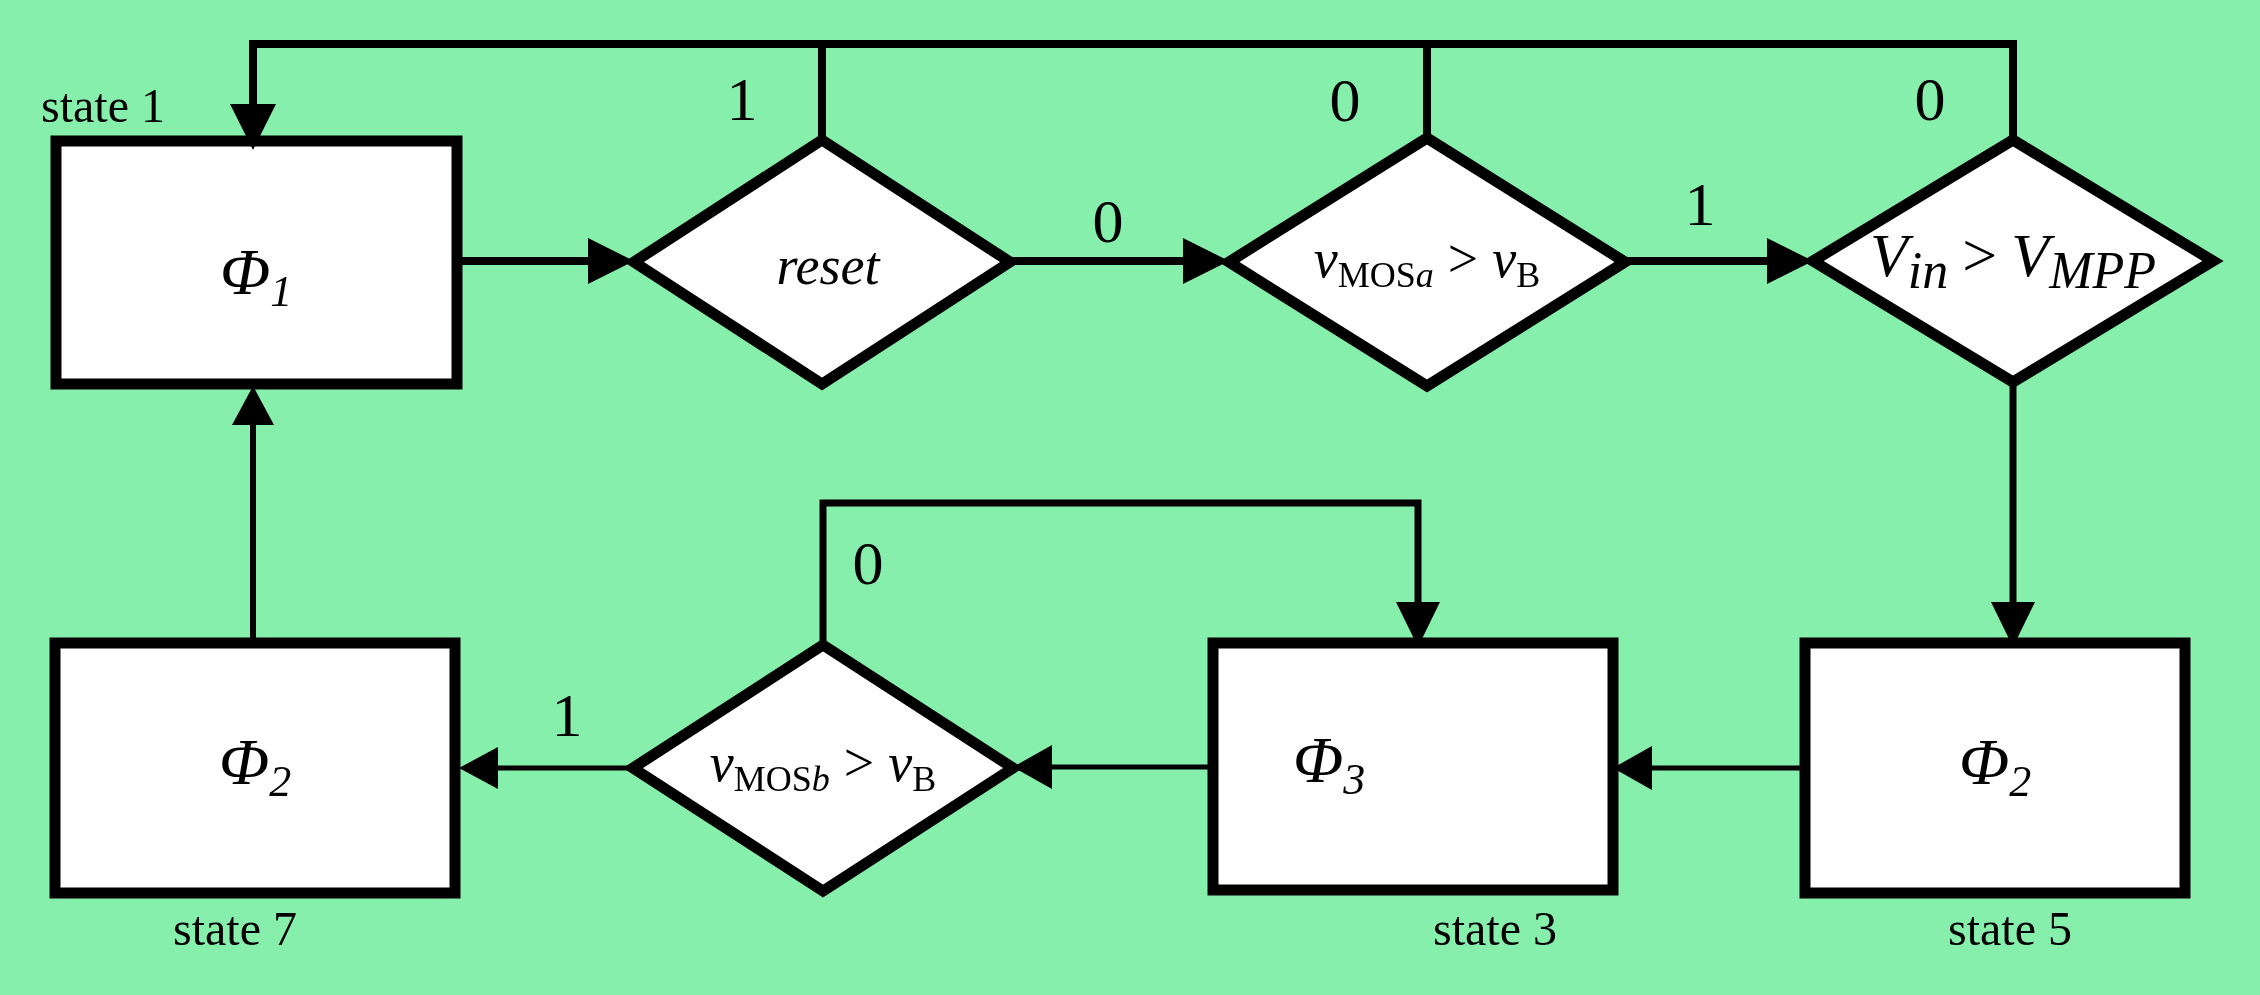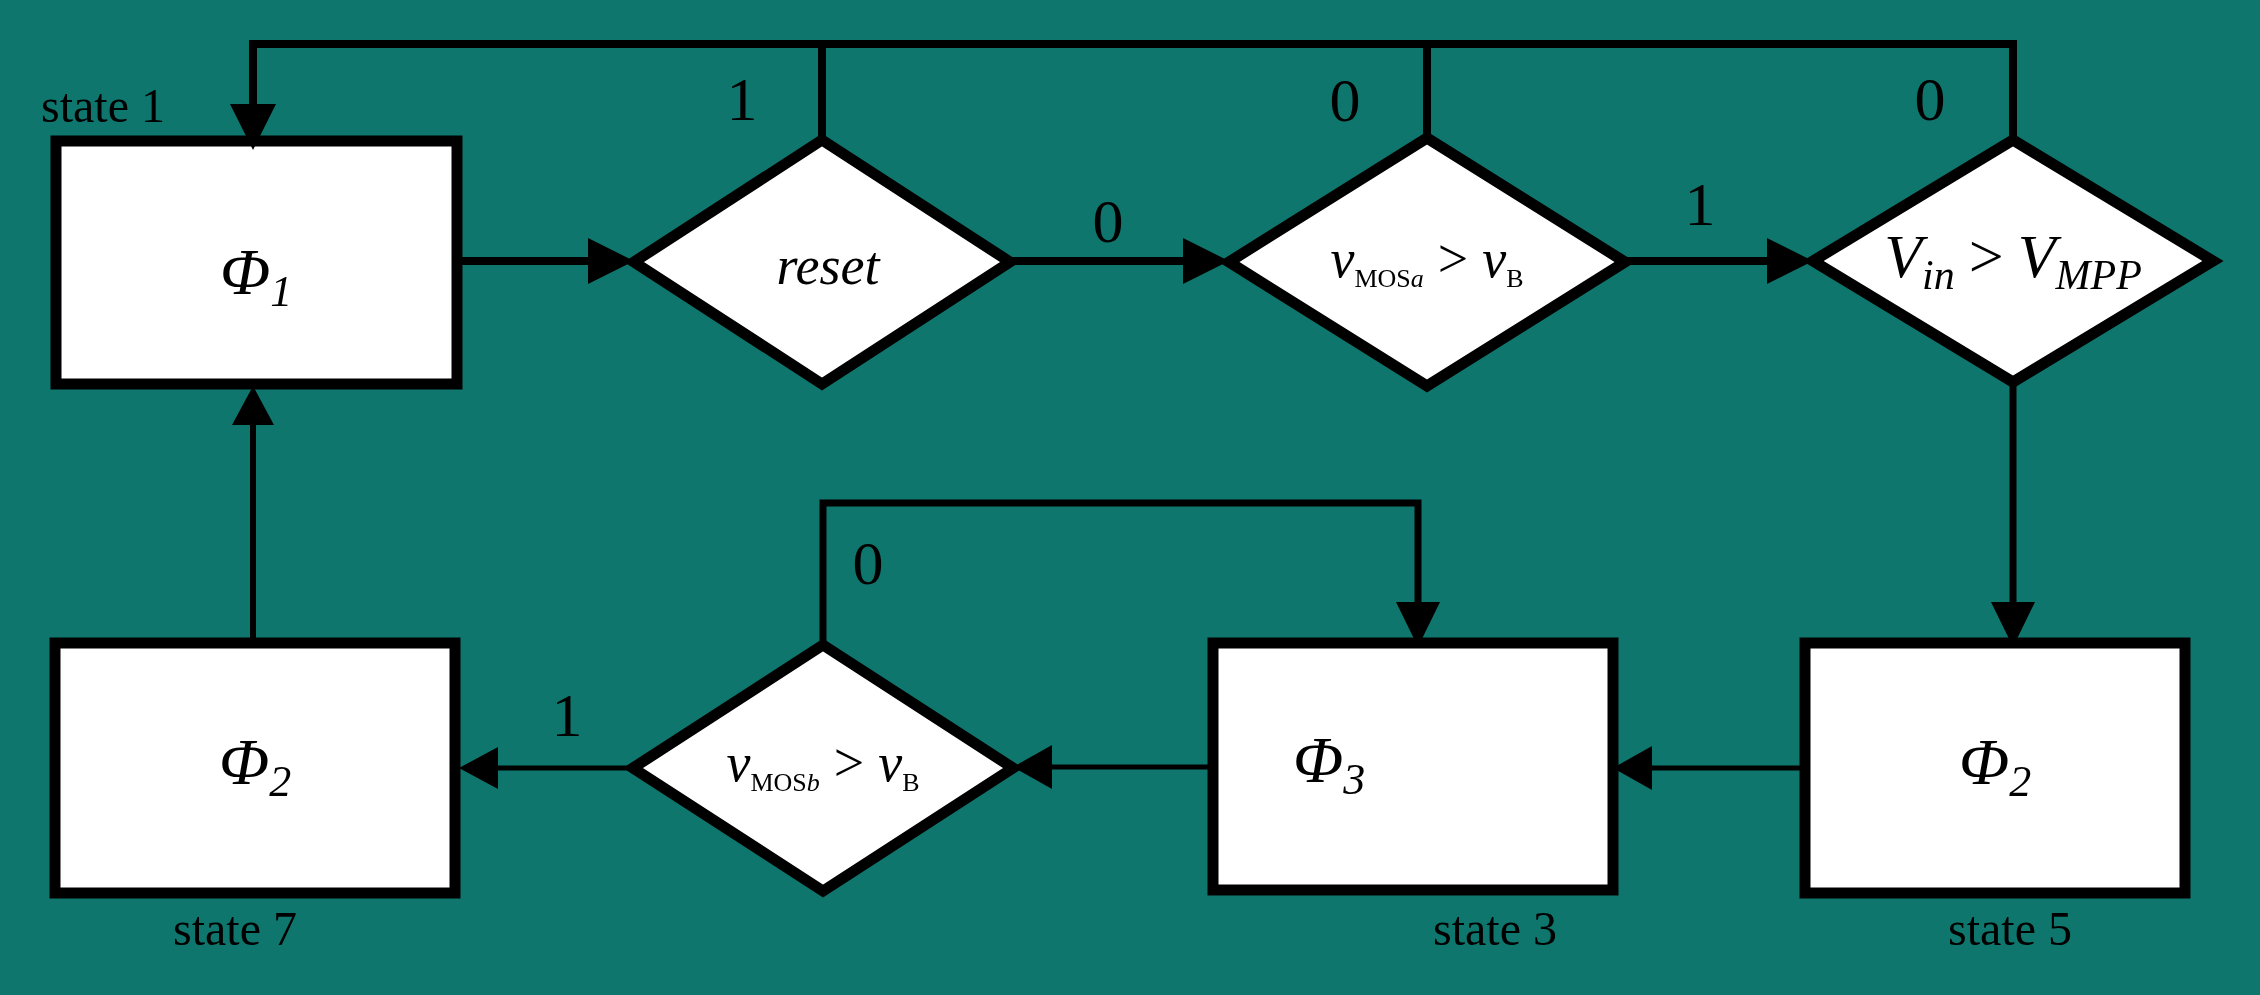--- a/index.html
+++ b/index.html
@@ -1,42 +1,42 @@
 <!DOCTYPE html>
 <html><head>
 <meta charset="utf-8">
 <style>
   html,body{margin:0;padding:0;background:#ffffff;}
   #canvas{
     position:relative;
     width:2260px;height:995px;
-    background:#0f766e;
+    background:#86efac;
     font-family:"Liberation Serif","DejaVu Serif",serif;
     color:#000;
     overflow:hidden;
   }
   #wires{position:absolute;left:0;top:0;}
   .lbl{
     position:absolute;
     transform:translate(-50%,-50%);
     white-space:nowrap;
     line-height:1;
     user-select:none;
   }
   .state-name{font-size:48px;}
   .phi{font-size:66px;font-style:italic;}
   .phi .phisub{font-size:44px;font-style:italic;vertical-align:-12px;}
   .branch-num{font-size:62px;}
   .cond{font-size:54px;}
   .cond .base{font-style:italic;}
-  .cond .sub{font-size:26px;vertical-align:-10px;}
+  .cond .sub{font-size:36px;vertical-align:-10px;}
   .cond .it{font-style:italic;}
   .cond .op{padding:0 14px;}
   .cond-big{font-size:62px;}
-  .cond-big .sub{font-size:42px;vertical-align:-12px;}
+  .cond-big .sub{font-size:52px;vertical-align:-12px;}
 </style>
 </head>
 <body>
 
 <div id="canvas">
 
   <svg id="wires" width="2260" height="995" viewBox="0 0 2260 995">
 
     <polyline points="253,146 253,44 2013,44 2013,140" fill="none" stroke="#000" stroke-width="8"></polyline>
     <line x1="822" y1="44" x2="822" y2="140" stroke="#000" stroke-width="8"></line>

